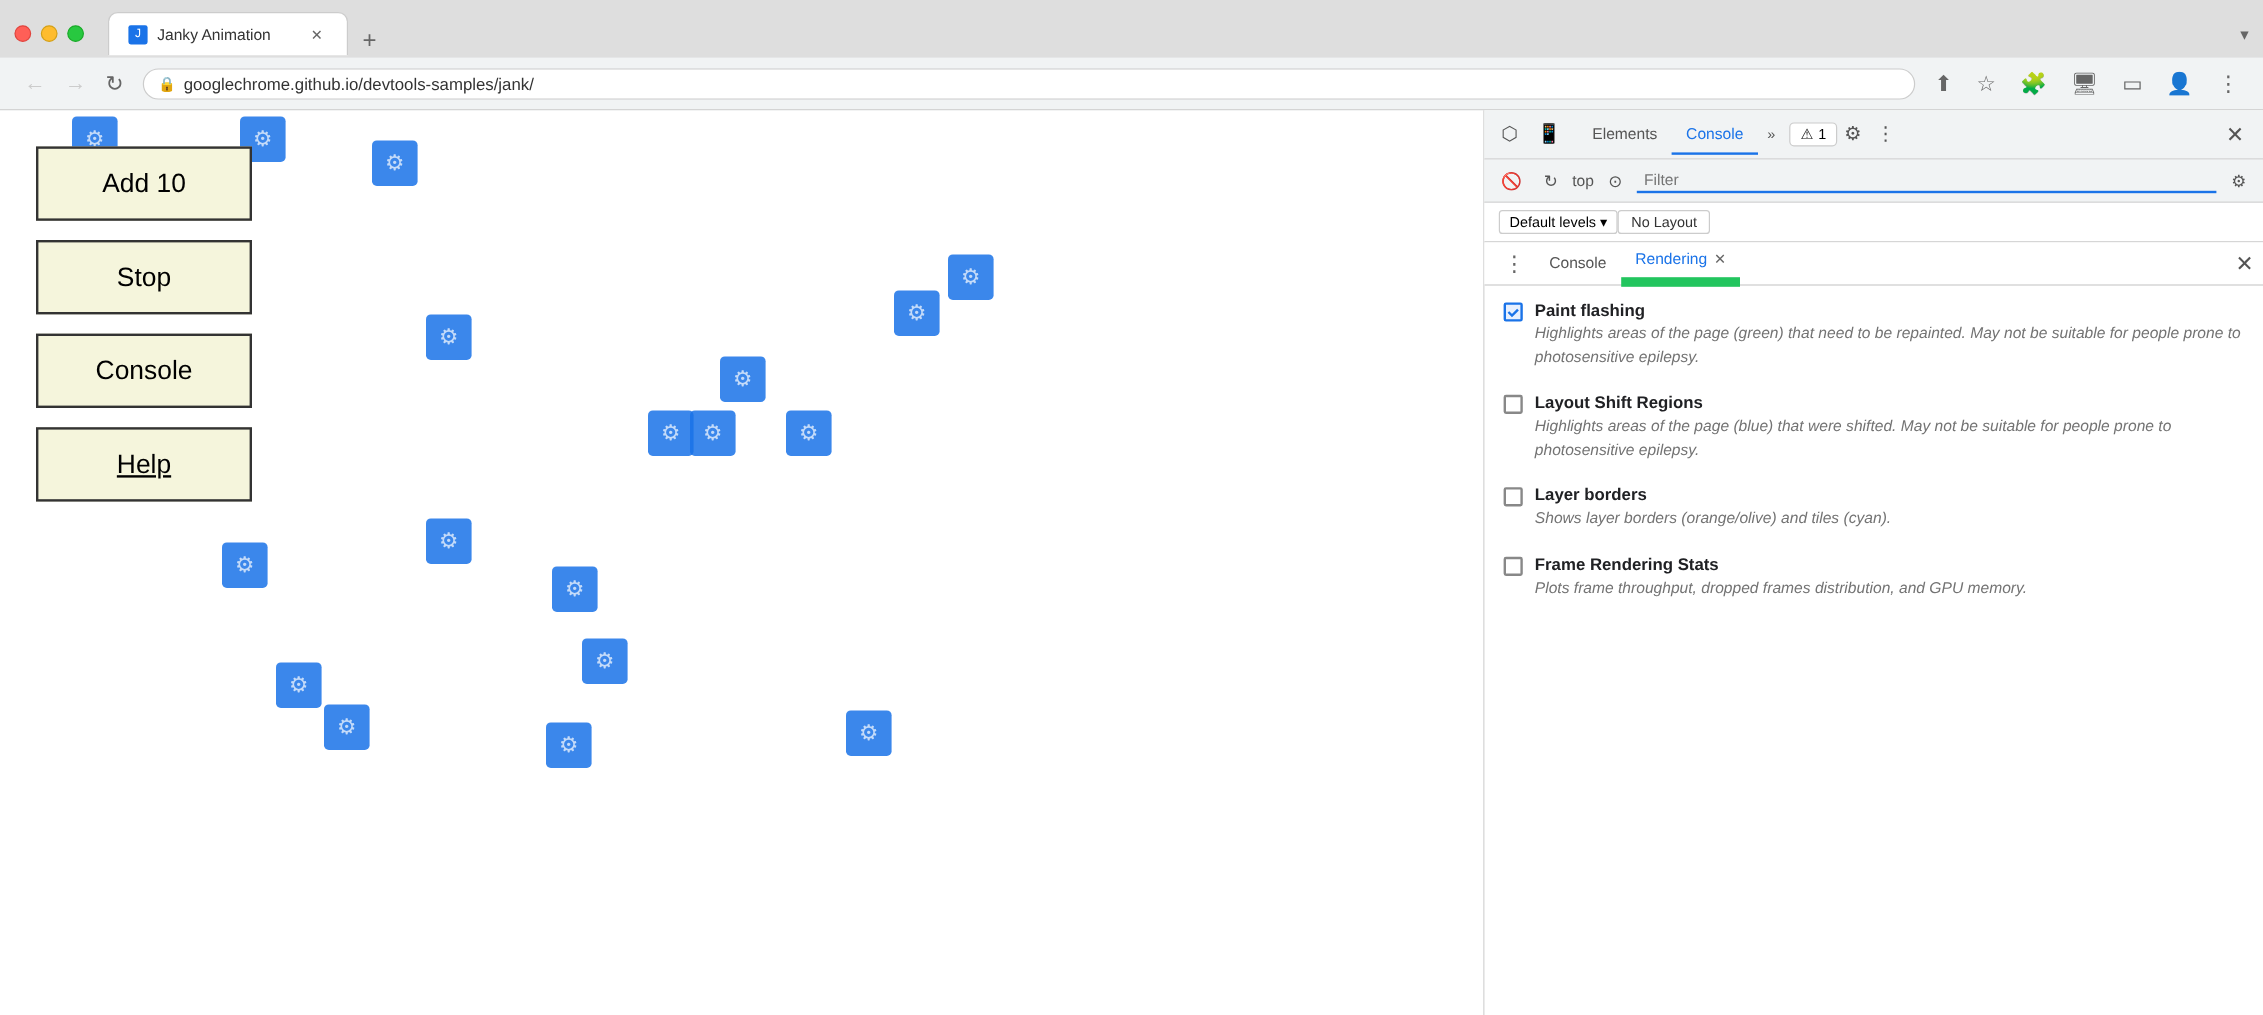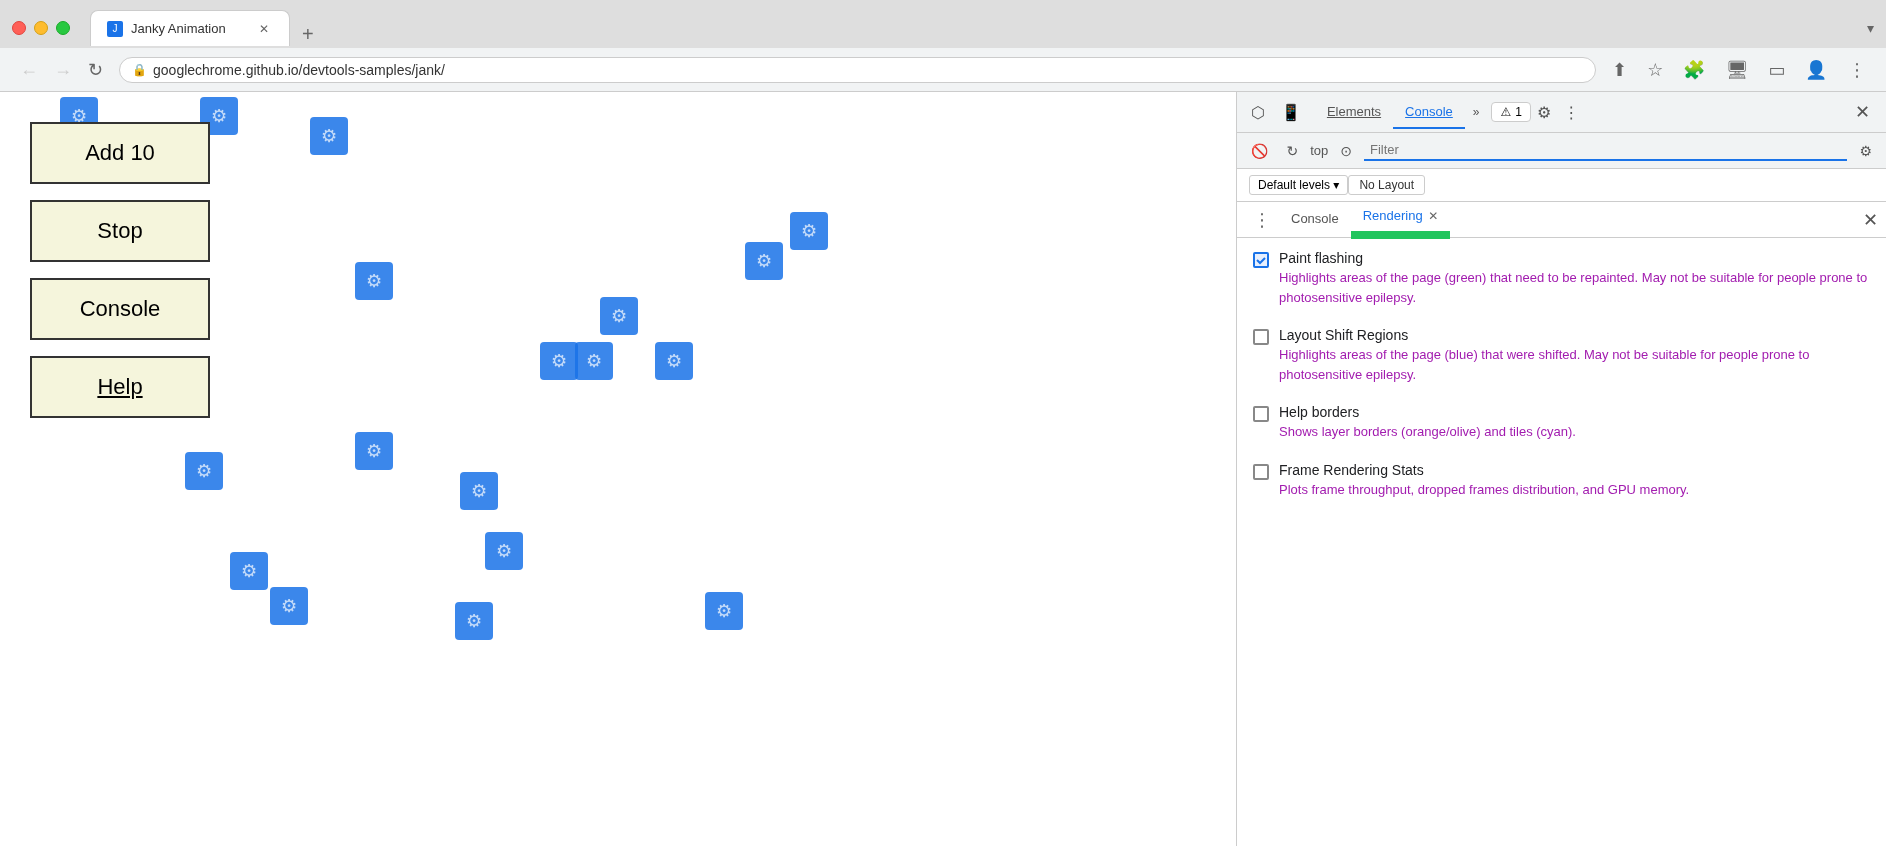--- a/index.html
+++ b/index.html
@@ -42,21 +42,21 @@
 
     
     .blue-squares { position: absolute; top: 0; left: 0; width: 100%; height: 100%; pointer-events: none; }
     .blue-sq { position: absolute; width: 38px; height: 38px; background: #1a73e8; border-radius: 4px; opacity: 0.85; display: flex; align-items: center; justify-content: center; }
     .blue-sq::after { content: '⚙'; color: rgba(255,255,255,0.7); font-size: 18px; }
 
     
     .devtools-panel { width: 650px; background: #fff; border-left: 1px solid #ccc; display: flex; flex-direction: column; }
     .devtools-header { background: #f1f3f4; border-bottom: 1px solid #ccc; padding: 0; }
     .devtools-tabs { display: flex; align-items: center; padding: 0 8px; height: 40px; }
-    .devtools-tab-btn { background: none; border: none; cursor: pointer; color: #555; font-size: 13px; padding: 8px 12px; border-bottom: 2px solid transparent; text-decoration: underline; }
+    .devtools-tab-btn { background: none; border: none; cursor: pointer; color: #555; font-size: 13px; padding: 8px 12px; border-bottom: 2px solid transparent; }
     .devtools-tab-btn.active { color: #1a73e8; border-bottom: 2px solid #1a73e8; font-weight: 500; }
     .devtools-icons { display: flex; align-items: center; gap: 4px; margin-right: 8px; }
     .devtools-icon-btn { background: none; border: none; cursor: pointer; color: #555; font-size: 16px; padding: 4px 6px; border-radius: 4px; }
     .more-btn { font-size: 12px; color: #555; background: none; border: none; cursor: pointer; padding: 4px 8px; }
     .warning-badge { background: #fff; border: 1px solid #ccc; border-radius: 4px; padding: 2px 8px; font-size: 12px; display: flex; align-items: center; gap: 4px; margin-left: 4px; }
     .gear-btn { background: none; border: none; cursor: pointer; font-size: 16px; color: #555; padding: 4px 6px; }
     .close-devtools { background: none; border: none; cursor: pointer; font-size: 18px; color: #555; padding: 4px 8px; margin-left: auto; }
 
     .devtools-toolbar { display: flex; align-items: center; padding: 4px 8px; border-bottom: 1px solid #ccc; height: 36px; gap: 6px; background: #f1f3f4; }
     .toolbar-btn { background: none; border: none; cursor: pointer; font-size: 14px; color: #555; padding: 2px 6px; border-radius: 3px; }
@@ -70,22 +70,22 @@
     .drawer-tab.active { color: #1a73e8; border-bottom: 8px solid #22c55e; font-weight: 500; }
     .drawer-tab-close { color: #666; font-size: 12px; cursor: pointer; margin-left: 2px; }
     .drawer-close { background: none; border: none; cursor: pointer; font-size: 18px; color: #555; margin-left: auto; }
 
     
     .rendering-content { flex: 1; overflow-y: auto; padding: 12px 16px; }
     .rendering-item { margin-bottom: 20px; }
     .rendering-item-header { display: flex; align-items: flex-start; gap: 10px; }
     .rendering-checkbox { width: 16px; height: 16px; border: 2px solid #1a73e8; border-radius: 2px; flex-shrink: 0; margin-top: 2px; display: flex; align-items: center; justify-content: center; background: #e8f0fe; cursor: pointer; }
     .rendering-checkbox.unchecked { background: #fff; border-color: #888; }
-    .rendering-item-title { font-size: 14px; font-weight: 400; color: #202124; margin-bottom: 2px; }
-    .rendering-item-desc { font-size: 13px; color: #a21caf; line-height: 1.5; }
+    .rendering-item-title { font-size: 14px; font-weight: 700; color: #202124; margin-bottom: 2px; }
+    .rendering-item-desc { font-size: 13px; color: #737373; line-height: 1.5; font-style: italic; }
     .rendering-item-text { flex: 1; }
   </style>
 </head>
 <body>
 
 <div class="browser-chrome">
 
   <div class="title-bar">
     <div class="traffic-lights">
       <div class="traffic-light tl-red"></div>
@@ -223,21 +223,21 @@
             <div class="rendering-item-text">
               <div class="rendering-item-title">Layout Shift Regions</div>
               <div class="rendering-item-desc">Highlights areas of the page (blue) that were shifted. May not be suitable for people prone to photosensitive epilepsy.</div>
             </div>
           </div>
         </div>
         <div class="rendering-item">
           <div class="rendering-item-header">
             <div class="rendering-checkbox unchecked"></div>
             <div class="rendering-item-text">
-              <div class="rendering-item-title">Help borders</div>
+              <div class="rendering-item-title">Layer borders</div>
               <div class="rendering-item-desc">Shows layer borders (orange/olive) and tiles (cyan).</div>
             </div>
           </div>
         </div>
         <div class="rendering-item">
           <div class="rendering-item-header">
             <div class="rendering-checkbox unchecked"></div>
             <div class="rendering-item-text">
               <div class="rendering-item-title">Frame Rendering Stats</div>
               <div class="rendering-item-desc">Plots frame throughput, dropped frames distribution, and GPU memory.</div>

